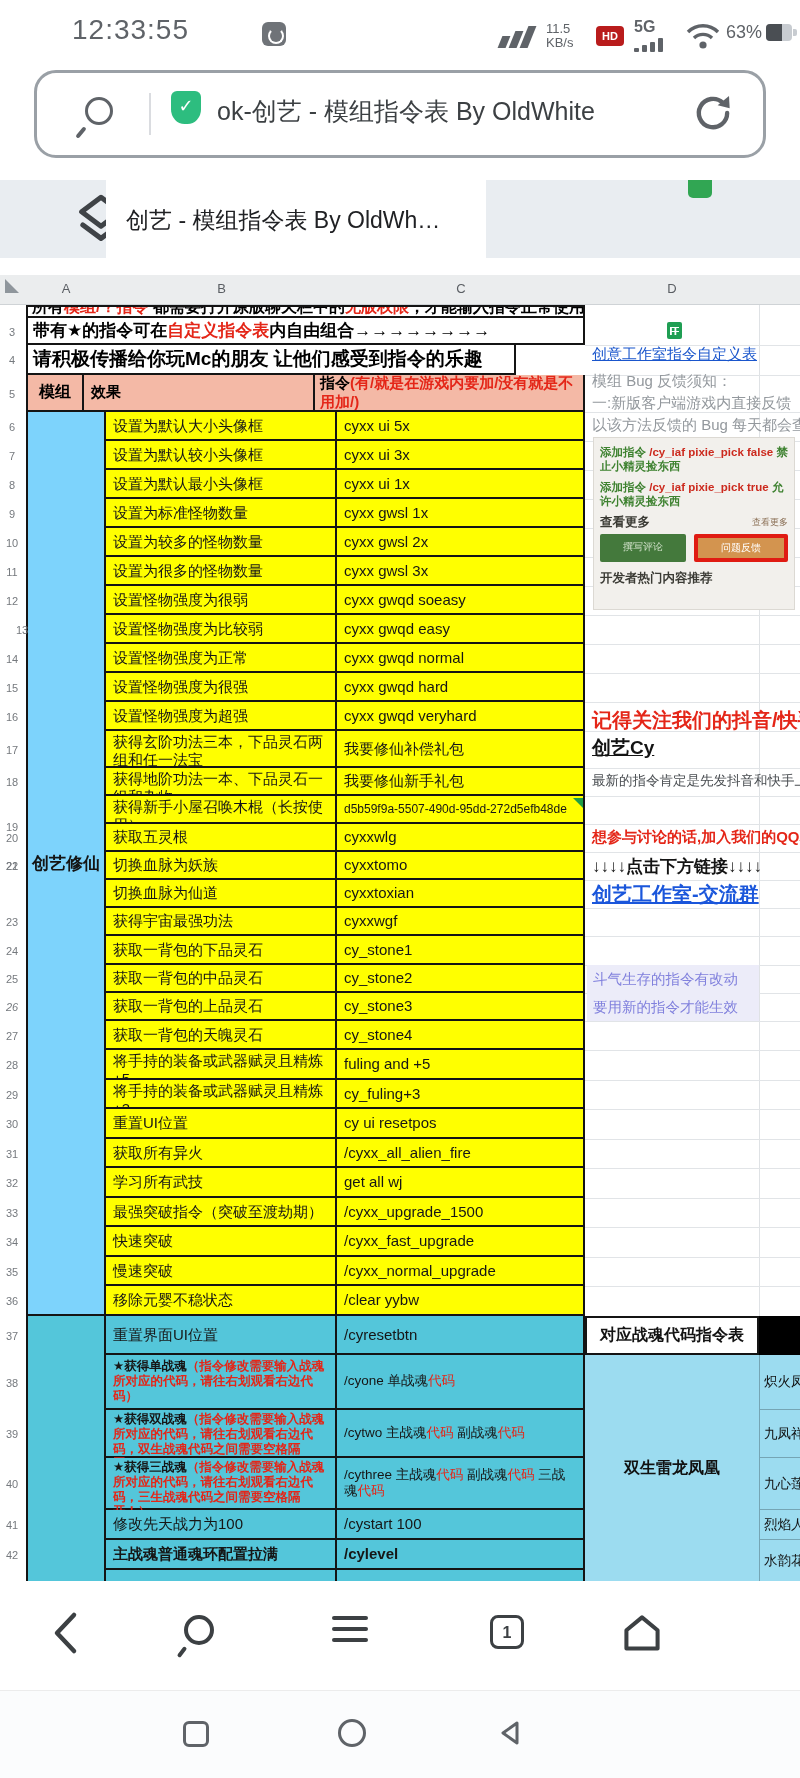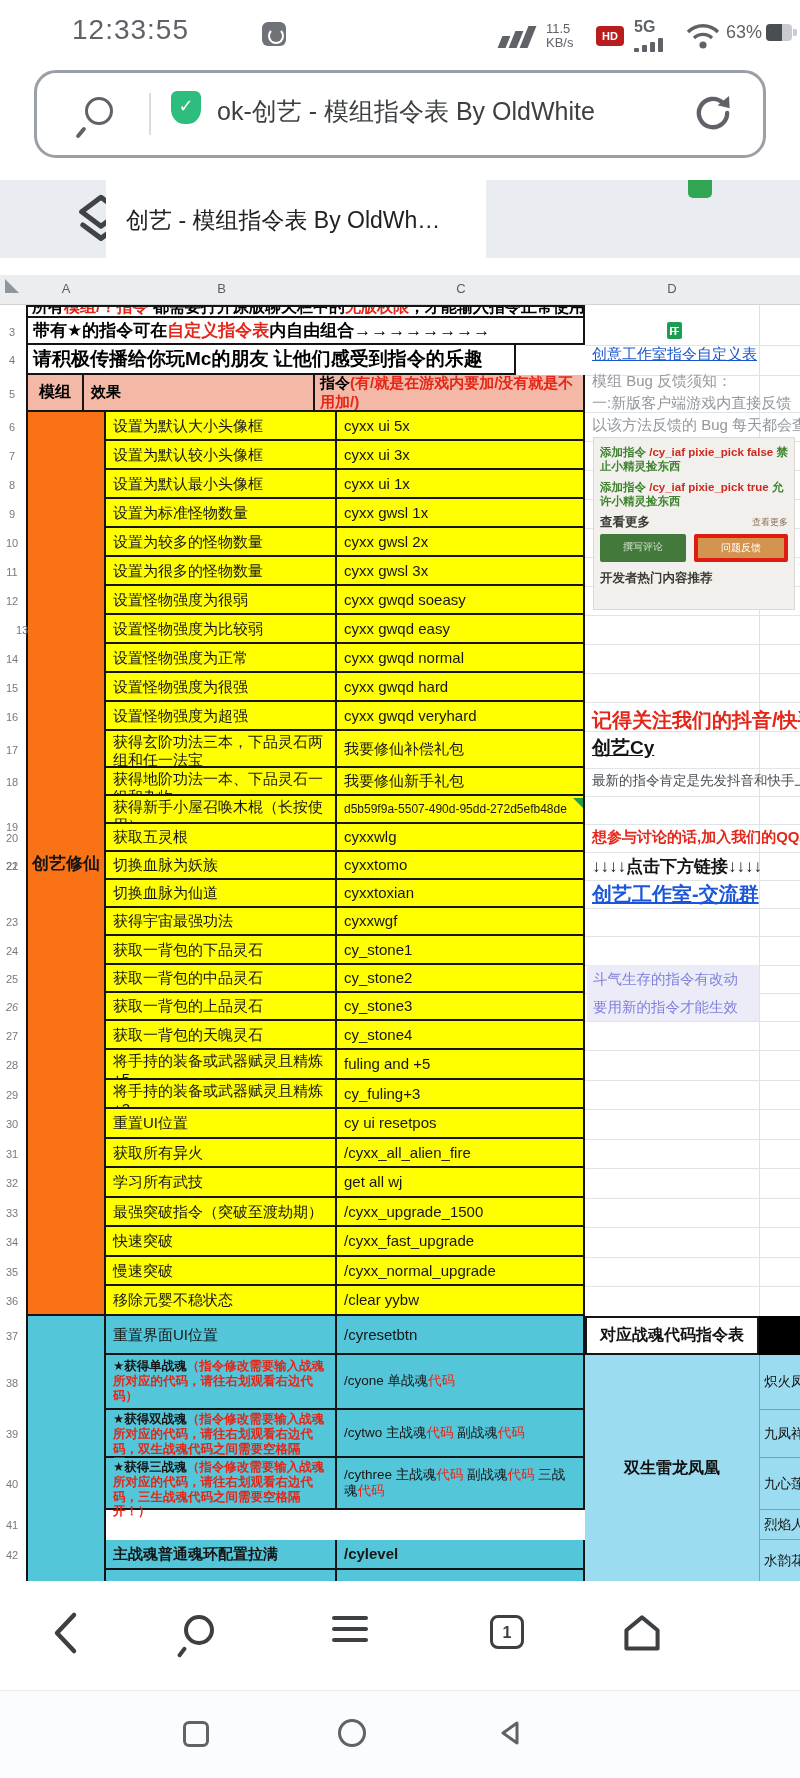--- a/index.html
+++ b/index.html
@@ -47,21 +47,21 @@
   .corner-tri { position:absolute; left:5px; top:21px; width:0; height:0; border-bottom:14px solid #8f969c; border-right:14px solid transparent; }
   .gnum { position:absolute; left:0; width:24px; text-align:center; font-size:11px; color:#75797e; display:flex; align-items:center; justify-content:center; }
   .dline { position:absolute; left:585px; width:215px; height:1px; background:#e1e4e7; }
   .vline { position:absolute; left:759px; top:47px; width:1px; height:1011px; background:#dfe2e5; }
 
   .srow { position:absolute; left:106px; width:479px; background:#ffff00; border-right:2px solid #141414; border-bottom:2px solid #141414; display:flex; }
   .mrow { position:absolute; left:26px; background:#fff; border:2px solid #141414; border-top:none; display:flex; align-items:center; overflow:hidden; }
   .bcell { width:231px; border-right:2px solid #141414; padding:2px 7px; display:flex; align-items:center; font-size:15px; font-weight:500; color:#161616; line-height:1.2; flex-wrap:wrap; }
   .ccell { flex:1; padding:2px 7px; display:flex; align-items:center; font-size:15px; font-weight:500; color:#161616; line-height:1.2; flex-wrap:wrap; overflow:hidden; }
   .ccell.small { font-size:12px; }
-  .acell-merge { position:absolute; left:26px; width:80px; background:#f97316; border:2px solid #141414; border-top:none; display:flex; align-items:center; justify-content:center; font-size:17px; font-weight:bold; color:#141414; }
+  .acell-merge { position:absolute; left:26px; width:80px; background:#7dd3fc; border:2px solid #141414; border-top:none; display:flex; align-items:center; justify-content:center; font-size:17px; font-weight:bold; color:#141414; }
   .cyan { background:#54c6da !important; }
   .red { color:#e42618; }
   .pinkrow { background:#f4b9a6; }
   .pinkrow .hcell { font-weight:bold; font-size:15px; }
 
   .d-link { position:absolute; left:592px; top:64px; display:flex; align-items:center; gap:6px;flex-direction:column; }
   .sheets-ico { width:15px; height:17px; background:#1f9e53; border-radius:2px; position:relative; }
   .sheets-ico::after { content:""; position:absolute; left:3px; top:5px; width:9px; height:8px; background:linear-gradient(#fff 1.5px,transparent 1.5px),linear-gradient(90deg,#fff 1.5px,transparent 1.5px); background-size:4.5px 4px; }
   .d-link span { font-size:15px; color:#1a56cc; text-decoration:underline; }
 
@@ -382,20 +382,24 @@
       <div><span>/cytwo 主战魂</span><span class="red">代码</span><span> 副战魂</span><span class="red">代码</span></div>
     </div>
   </div>
   <div class="srow cyan" style="top:1200px;height:52px;">
     <div class="bcell" style="font-size:12.5px;font-weight:bold;line-height:1.18;">
       <div><span>★获得三战魂</span><span class="red">（指令修改需要输入战魂所对应的代码，请往右划观看右边代码，三生战魂代码之间需要空格隔开！）</span></div>
     </div>
     <div class="ccell" style="font-size:13.5px;line-height:1.2;">
       <div><span>/cythree 主战魂</span><span class="red">代码</span><span> 副战魂</span><span class="red">代码</span><span> 三战魂</span><span class="red">代码</span></div>
     </div>
+  </div>
+  <div class="srow cyan" style="top:1252px;height:30px;">
+    <div class="bcell">修改先天战力为100</div>
+    <div class="ccell">/cystart 100</div>
   </div>
   <div class="srow cyan" style="top:1282px;height:30px;">
     <div class="bcell" style="font-weight:bold;">主战魂普通魂环配置拉满</div>
     <div class="ccell" style="font-weight:bold;">/cylevel</div>
   </div>
   <div class="srow cyan" style="top:1312px;height:11px;border-bottom:none;">
     <div class="bcell" style="border-right:2px solid #141414;"></div>
       <div class="ccell"></div>
   </div>
 

